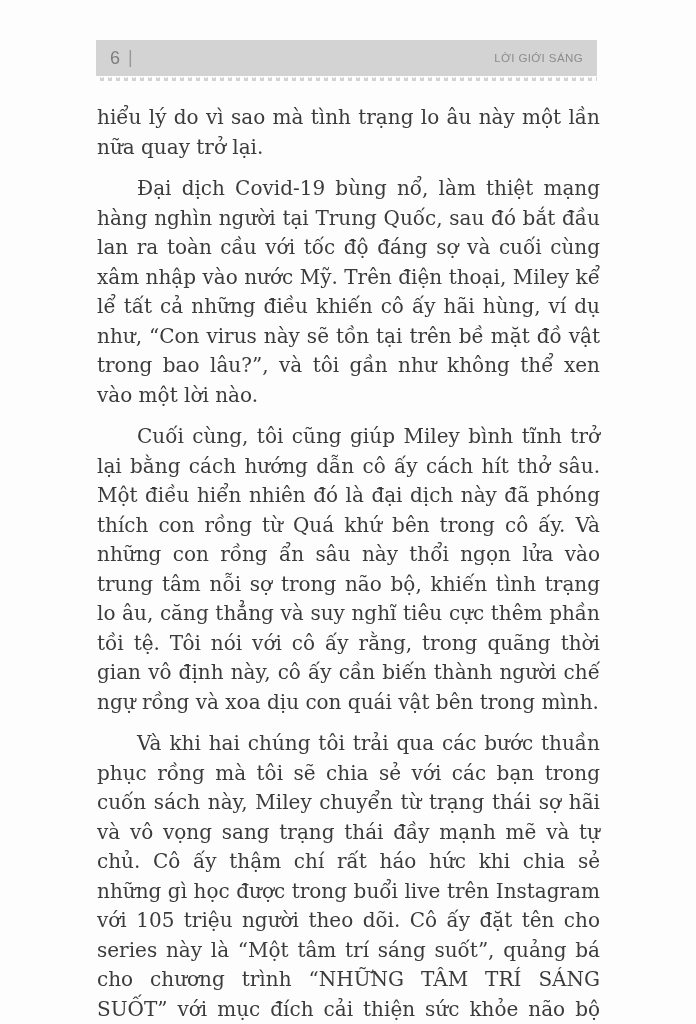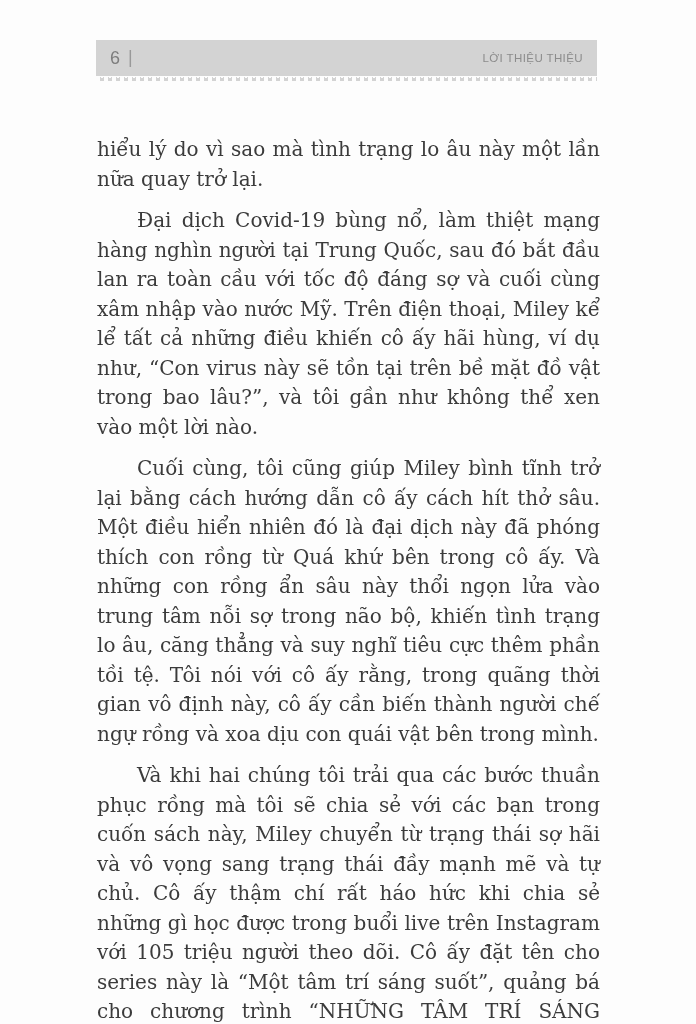--- a/index.html
+++ b/index.html
@@ -74,34 +74,33 @@
     color: #3b3b3b;
     text-align: justify;
     text-justify: inter-word;
   }
   .para {
     margin: 0 0 12px 0;
     text-indent: 40px;
   }
   .para.no-indent {
     text-indent: 0;
-    margin-top: 32px;
   }
 </style>
 </head>
 <body>
 
 <div class="sheet">
 
   <div class="pagebar">
     <div class="pagebar-left">
       <span class="pagenum">6</span>
       <span class="divider">|</span>
     </div>
-    <span class="section">LỜI THIỆU THIỆU</span>
+    <span class="section">LỜI GIỚI SÁNG</span>
   </div>
 
   <div class="content">
     <p class="para no-indent">hiểu lý do vì sao mà tình trạng lo âu này một lần nữa quay trở lại.</p>
     <p class="para">Đại dịch Covid-19 bùng nổ, làm thiệt mạng hàng nghìn người tại Trung Quốc, sau đó bắt đầu lan ra toàn cầu với tốc độ đáng sợ và cuối cùng xâm nhập vào nước Mỹ. Trên điện thoại, Miley kể lể tất cả những điều khiến cô ấy hãi hùng, ví dụ như, “Con virus này sẽ tồn tại trên bề mặt đồ vật trong bao lâu?”, và tôi gần như không thể xen vào một lời nào.</p>
     <p class="para">Cuối cùng, tôi cũng giúp Miley bình tĩnh trở lại bằng cách hướng dẫn cô ấy cách hít thở sâu. Một điều hiển nhiên đó là đại dịch này đã phóng thích con rồng từ Quá khứ bên trong cô ấy. Và những con rồng ẩn sâu này thổi ngọn lửa vào trung tâm nỗi sợ trong não bộ, khiến tình trạng lo âu, căng thẳng và suy nghĩ tiêu cực thêm phần tồi tệ. Tôi nói với cô ấy rằng, trong quãng thời gian vô định này, cô ấy cần biến thành người chế ngự rồng và xoa dịu con quái vật bên trong mình.</p>
     <p class="para">Và khi hai chúng tôi trải qua các bước thuần phục rồng mà tôi sẽ chia sẻ với các bạn trong cuốn sách này, Miley chuyển từ trạng thái sợ hãi và vô vọng sang trạng thái đầy mạnh mẽ và tự chủ. Cô ấy thậm chí rất háo hức khi chia sẻ những gì học được trong buổi live trên Instagram với 105 triệu người theo dõi. Cô ấy đặt tên cho series này là “Một tâm trí sáng suốt”, quảng bá cho chương trình “NHỮNG TÂM TRÍ SÁNG SUỐT” với mục đích cải thiện sức khỏe não bộ mà tôi có đề cập tới trong</p>
   </div>
 
 </div>

